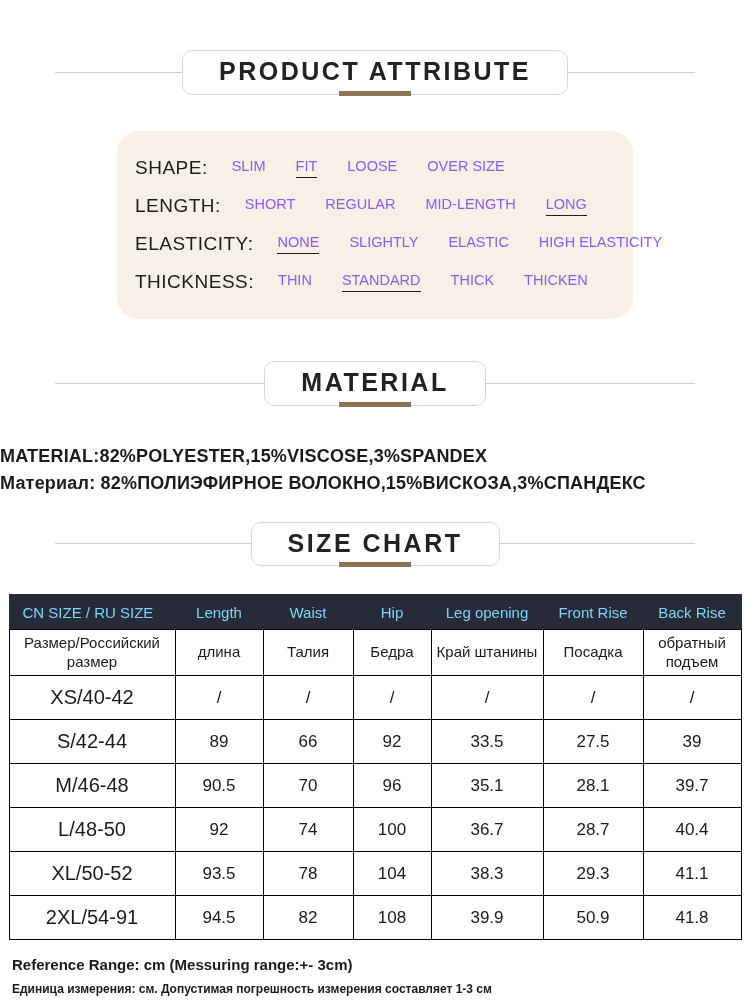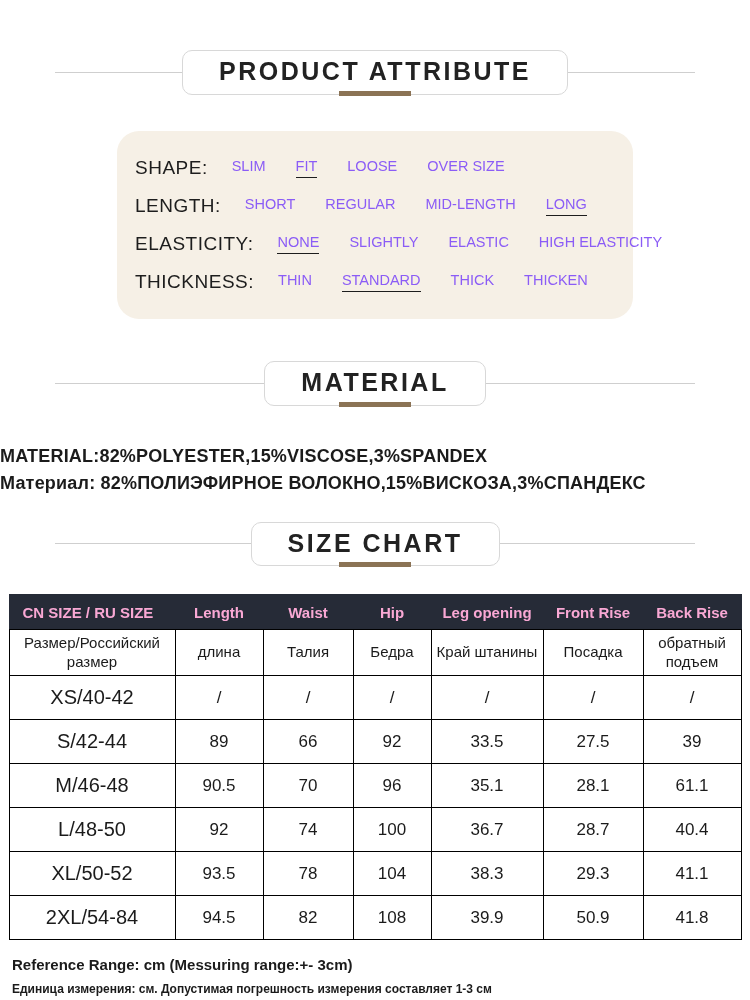--- a/index.html
+++ b/index.html
@@ -37,21 +37,21 @@
   
   .mat-head { margin-top:42px; }
   .material-text { text-align:left; margin-top:40px; }
   .material-text .line { font-size:18px; font-weight:600; margin:6px 0; letter-spacing:0.2px; }
 
   
   .size-head { margin-top:28px; }
   .size-table { width:732px; margin:28px auto 0; border-collapse:collapse; table-layout:fixed; }
   .size-table th, .size-table td { border:1px solid #000; text-align:center; vertical-align:middle; padding:2px; box-sizing:border-box; }
   .size-table thead th {
-    background:#262b37; color:#f9a8d4; font-size:15px; font-weight:700;
+    background:#262b37; color:#7dd3fc; font-size:15px; font-weight:400;
     height:35px; border-color:#262b37; border-bottom-color:#000;
   }
   .size-table thead th.first { text-align:left; padding-left:13px; }
   .size-table tr.subheader td { font-size:15px; height:46px; line-height:1.25; font-weight:400; }
   .size-table tr.data td { height:44px; font-size:17px; }
   .size-table tr.data td.size { font-size:20px; }
 
   
   .notes { margin:16px 12px 0; }
   .notes .n1 { font-size:15px; font-weight:700; }
@@ -187,42 +187,42 @@
         <td>27.5</td>
         <td>39</td>
       </tr>
       <tr class="data">
         <td class="size">M/46-48</td>
         <td>90.5</td>
         <td>70</td>
         <td>96</td>
         <td>35.1</td>
         <td>28.1</td>
-        <td>61.1</td>
+        <td>39.7</td>
       </tr>
       <tr class="data">
         <td class="size">L/48-50</td>
         <td>92</td>
         <td>74</td>
         <td>100</td>
         <td>36.7</td>
         <td>28.7</td>
         <td>40.4</td>
       </tr>
       <tr class="data">
         <td class="size">XL/50-52</td>
         <td>93.5</td>
         <td>78</td>
         <td>104</td>
         <td>38.3</td>
         <td>29.3</td>
         <td>41.1</td>
       </tr>
       <tr class="data">
-        <td class="size">2XL/54-84</td>
+        <td class="size">2XL/54-91</td>
         <td>94.5</td>
         <td>82</td>
         <td>108</td>
         <td>39.9</td>
         <td>50.9</td>
         <td>41.8</td>
       </tr>
     </tbody>
   </table>
 

